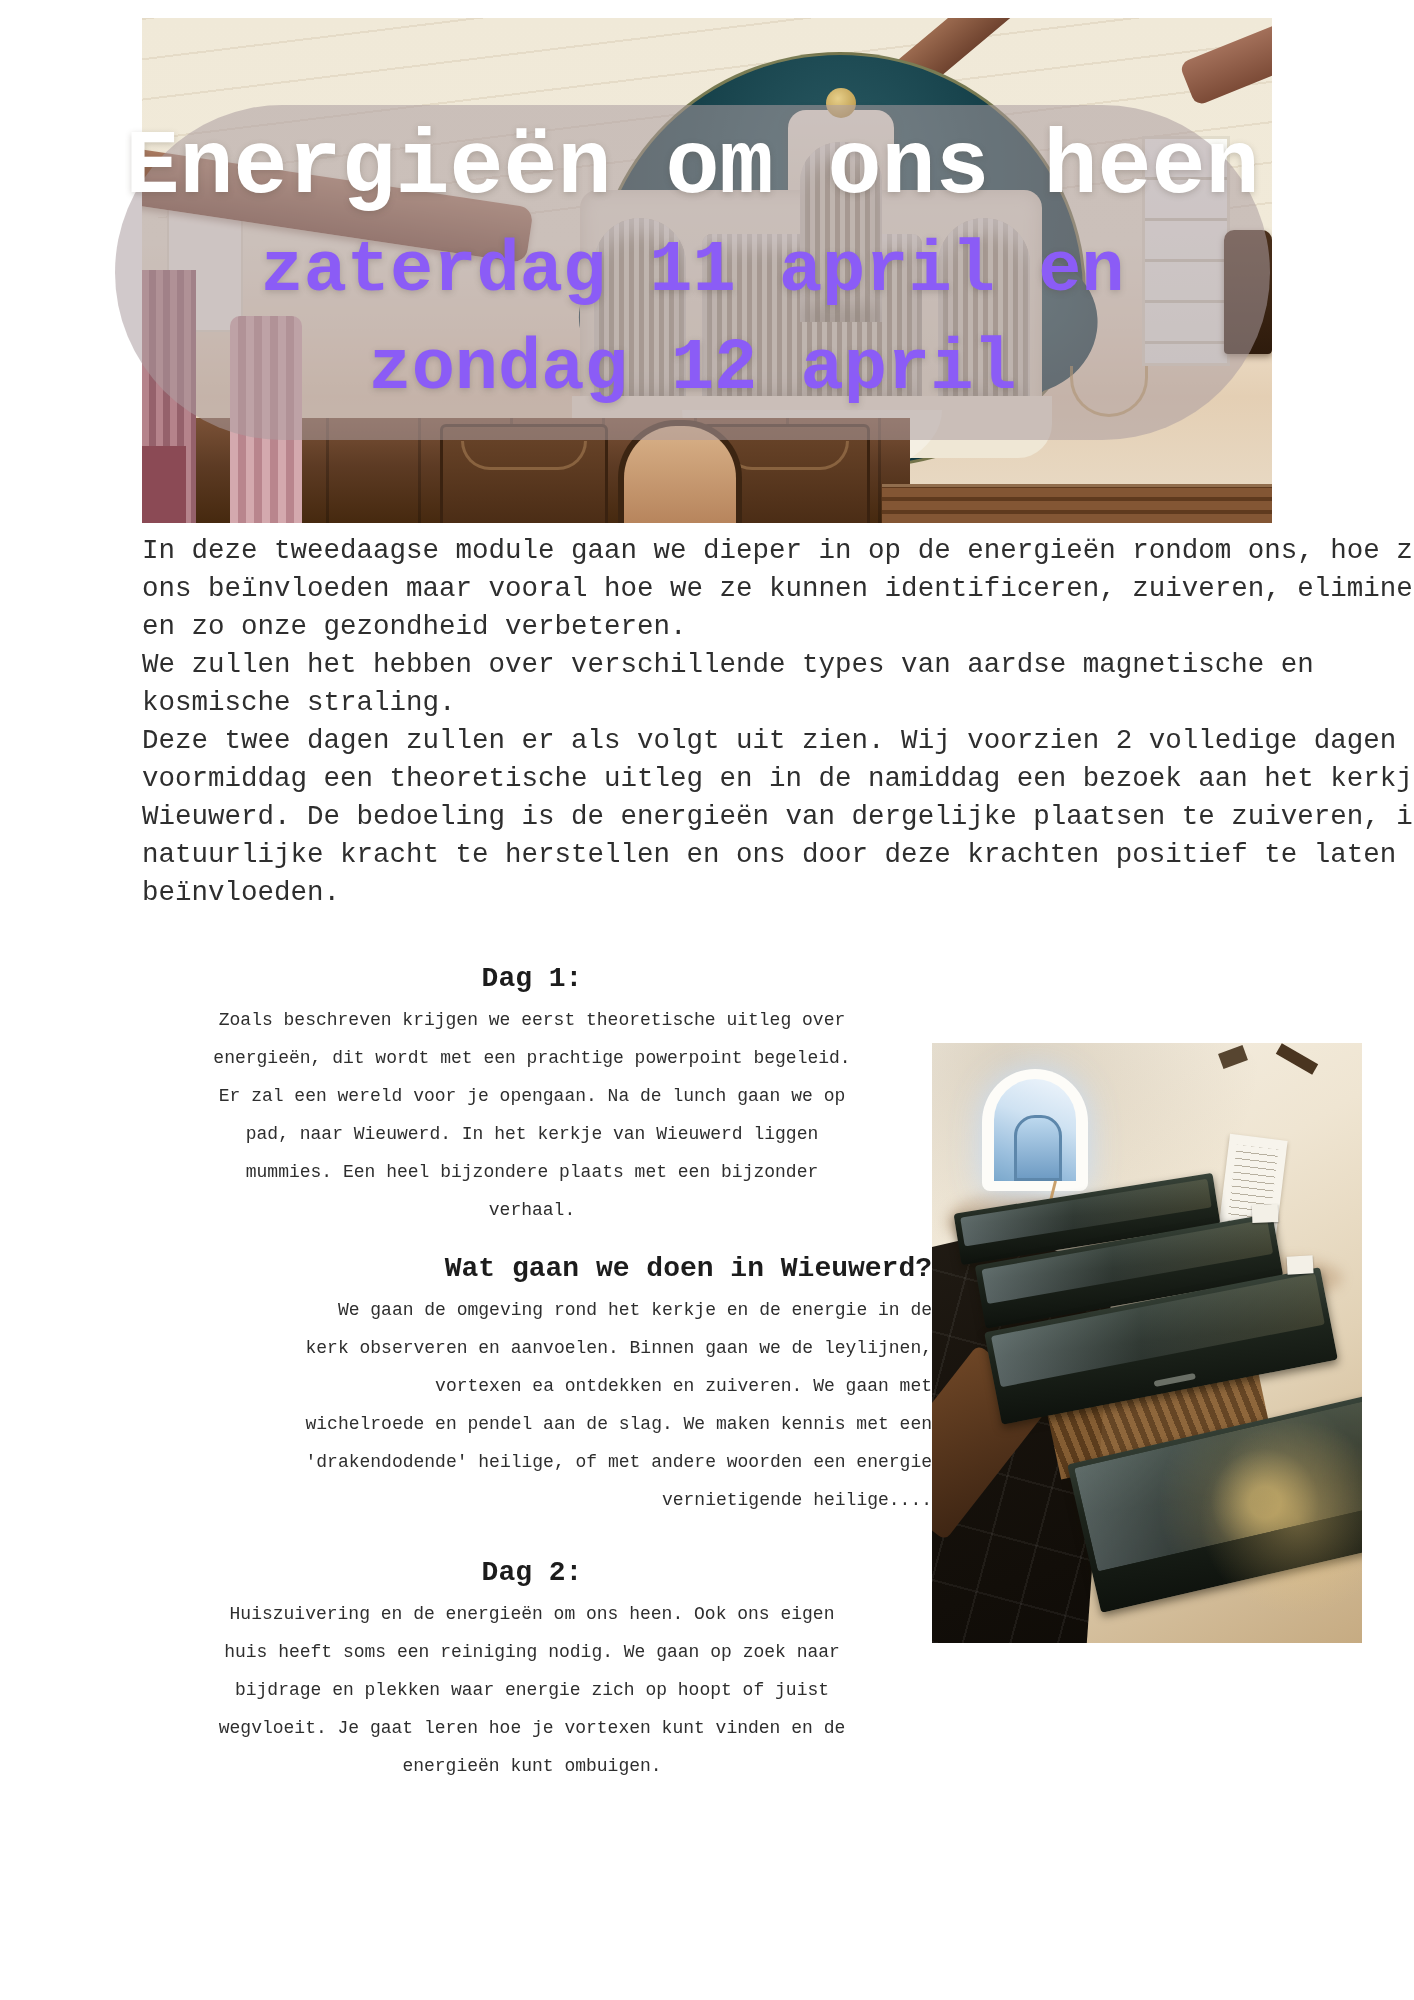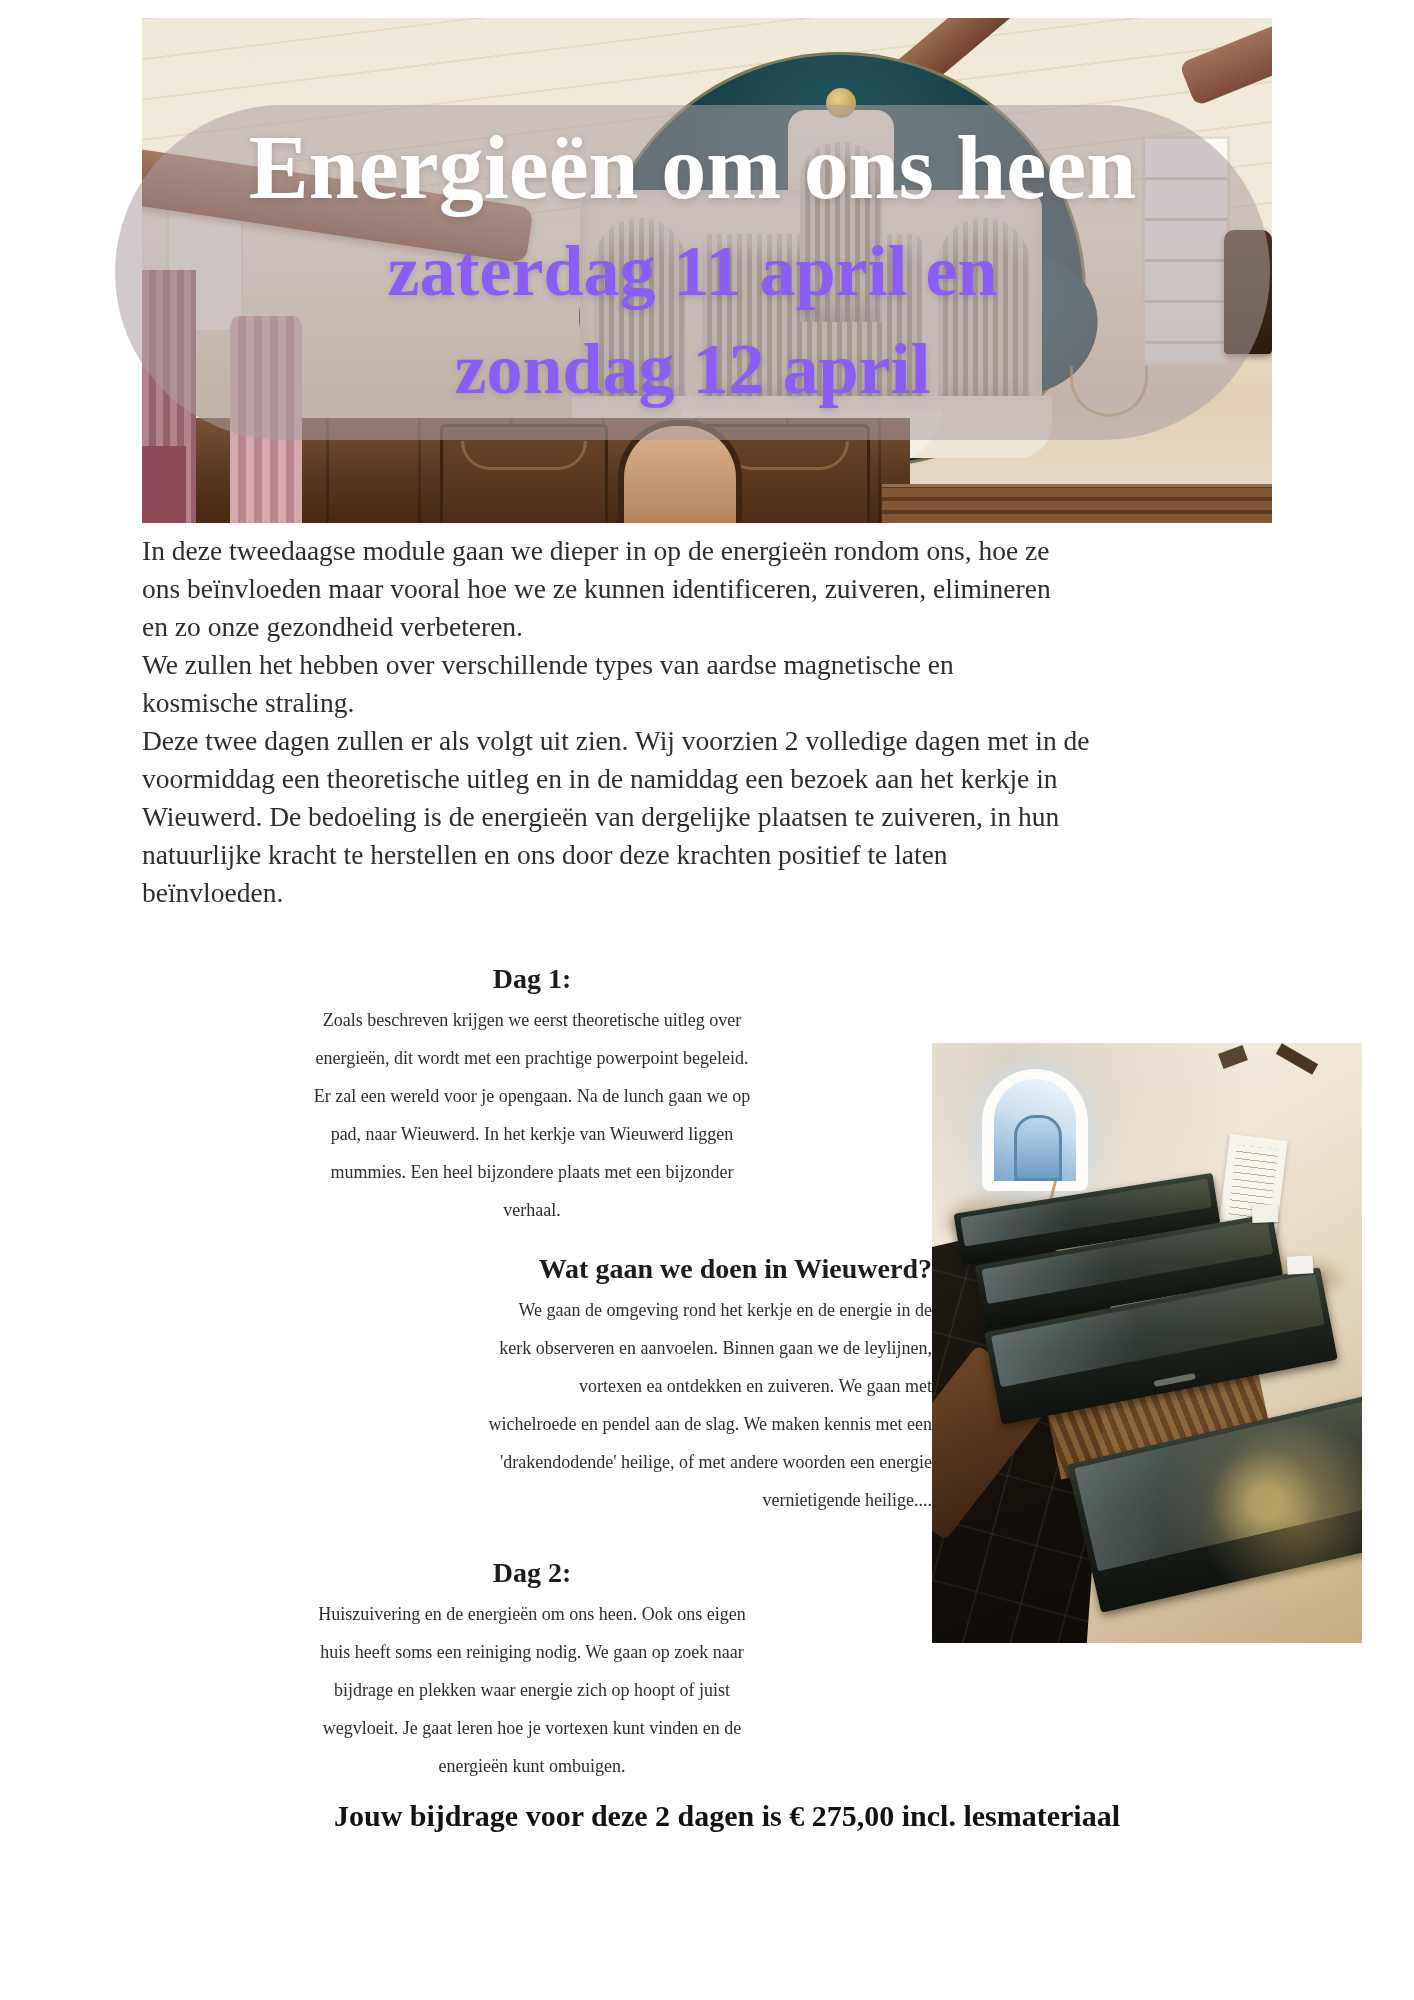--- a/index.html
+++ b/index.html
@@ -1,17 +1,17 @@
 <!DOCTYPE html>
 <html><head>
 <meta charset="utf-8">
 <style>
   html,body{margin:0;padding:0;background:#ffffff;}
   .page{position:relative;width:1414px;height:2000px;background:#ffffff;overflow:hidden;
-        font-family:Liberation Serif, serif;color:#2e2e2e;}
+        font-family:Liberation Mono, monospace;color:#2e2e2e;}
   .abs{position:absolute;}
 
   
   .header-photo{position:absolute;left:142px;top:18px;width:1130px;height:505px;overflow:hidden;
                 background:linear-gradient(180deg,#f0e9d8 0%,#f1ead9 45%,#ecdcc6 62%,#e4cfb4 75%,#e9dcc8 100%);}
   .hp-planks{left:0;top:0;width:1130px;height:200px;
              background:repeating-linear-gradient(173deg,rgba(190,170,140,.28) 0 2px,transparent 2px 40px);opacity:.8;}
   .hp-window-arch-left{left:25px;top:150px;width:72px;height:160px;background:#f8f5ec;
              border:2px solid #e3dccb;border-radius:38px 38px 0 0;opacity:.95;}
   .hp-beam1{left:-40px;top:158px;width:430px;height:56px;transform:rotate(8.5deg);
@@ -258,16 +258,15 @@
         <div class="card"></div>
         <div class="handle"></div>
       </div>
     <div class="coffin cp-coffin4">
         <div class="glass"></div>
       </div>
     <div class="abs cp-glow"></div>
   </div>
 
   <div class="footer">
-    <div>Jouw bijdrage voor deze 2 dagen is € 275,00 incl. lesmateriaal</div>
   </div>
 
 </div>
 
 </body></html>

